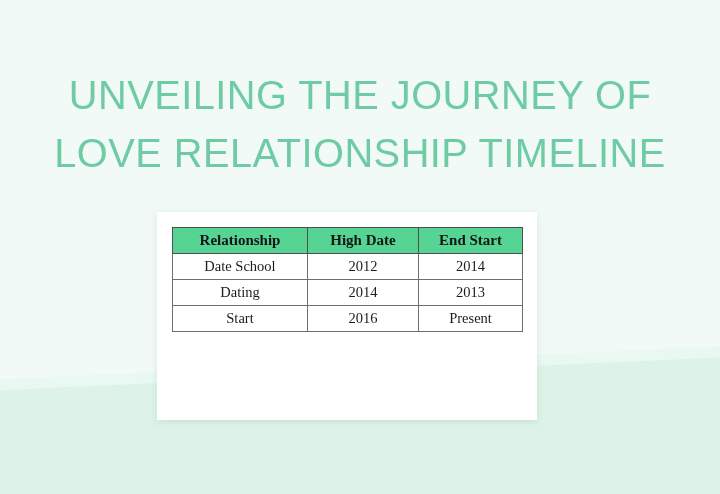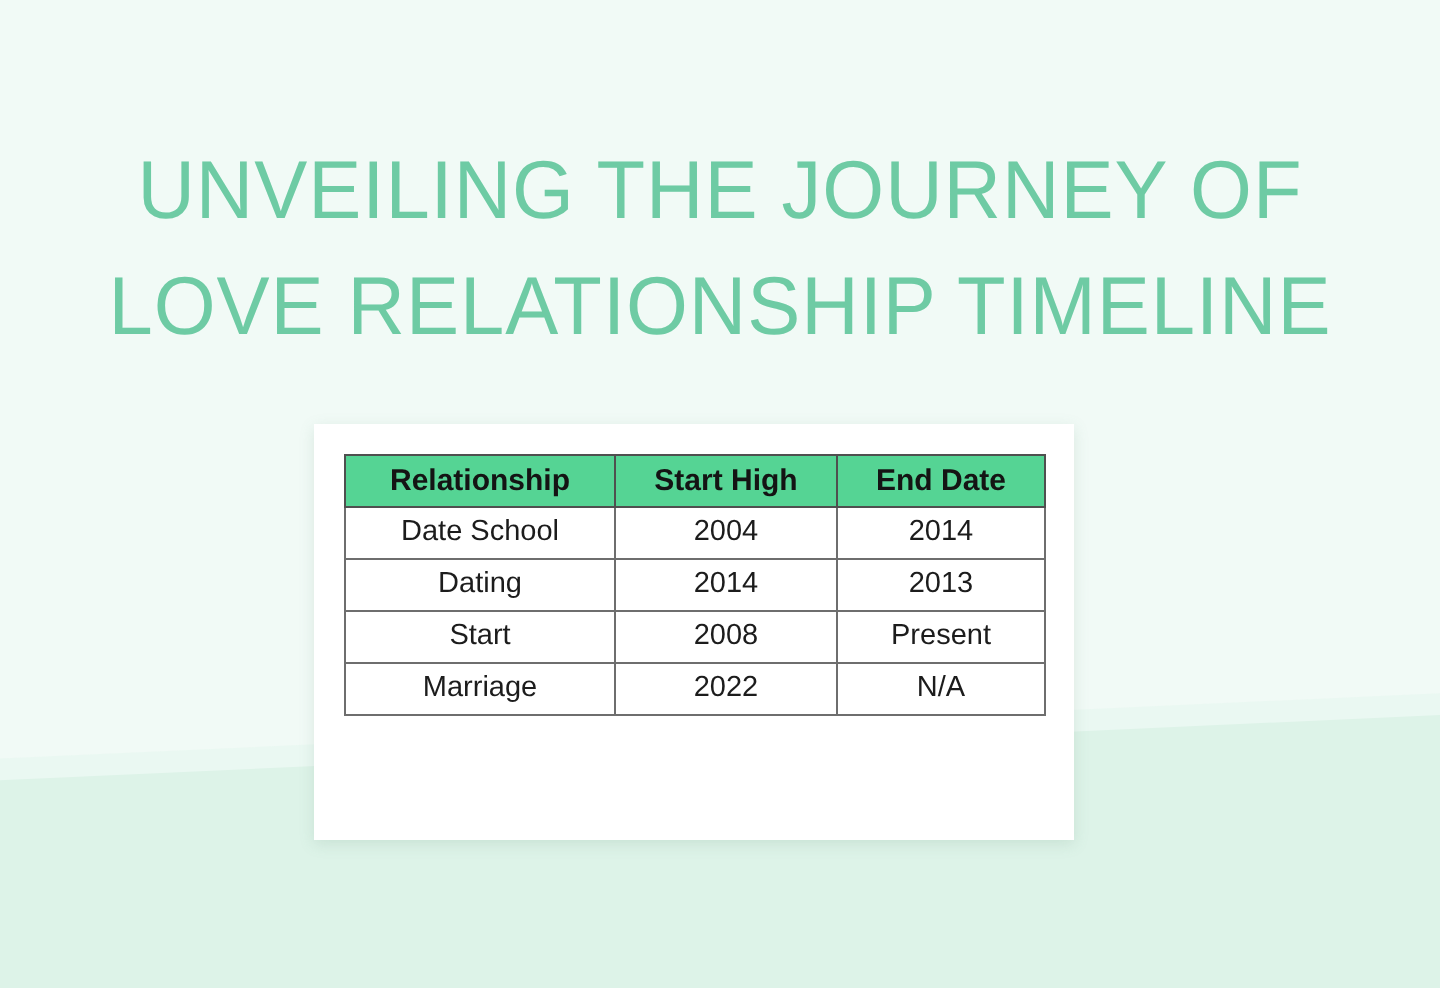--- a/index.html
+++ b/index.html
@@ -86,21 +86,21 @@
     position: absolute;
     left: 172px;
     top: 227px;
     width: 350px;
   }
 
   table.tl {
     border-collapse: collapse;
     table-layout: fixed;
     width: 350px;
-    font-family: Liberation Sans, sans-serif;
+    font-family: Liberation Serif, serif;
     font-size: 14.5px;
     color: #1c1c1c;
     background: #f97316;
   }
   table.tl col.c1 { width: 135px; }
   table.tl col.c2 { width: 111px; }
   table.tl col.c3 { width: 104px; }
 
   table.tl th, table.tl td {
     border: 1px solid #6e6e6e;
@@ -141,42 +141,37 @@
   <div class="table-wrap">
     <table class="tl">
       <colgroup>
         <col class="c1">
           <col class="c2">
           <col class="c3">
       </colgroup>
       <thead>
         <tr>
           <th>Relationship</th>
-          <th>Start High</th>
-          <th>End Date</th>
+          <th>High Date</th>
+          <th>End Start</th>
         </tr>
       </thead>
       <tbody>
         <tr>
           <td>Date School</td>
-          <td>2004</td>
+          <td>2012</td>
           <td>2014</td>
         </tr>
         <tr>
           <td>Dating</td>
           <td>2014</td>
           <td>2013</td>
         </tr>
         <tr>
           <td>Start</td>
-          <td>2008</td>
+          <td>2016</td>
           <td>Present</td>
-        </tr>
-        <tr>
-          <td>Marriage</td>
-          <td>2022</td>
-          <td>N/A</td>
         </tr>
       </tbody>
     </table>
   </div>
 
 </div>
 
 </body></html>

